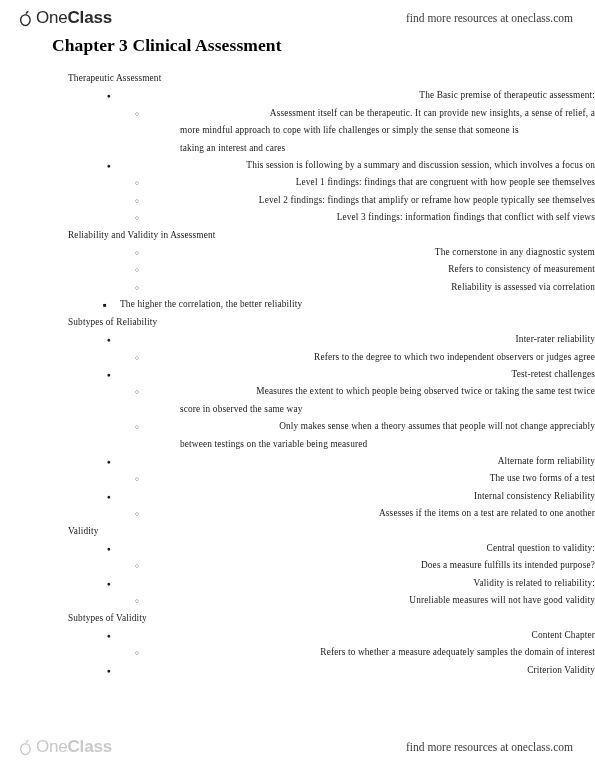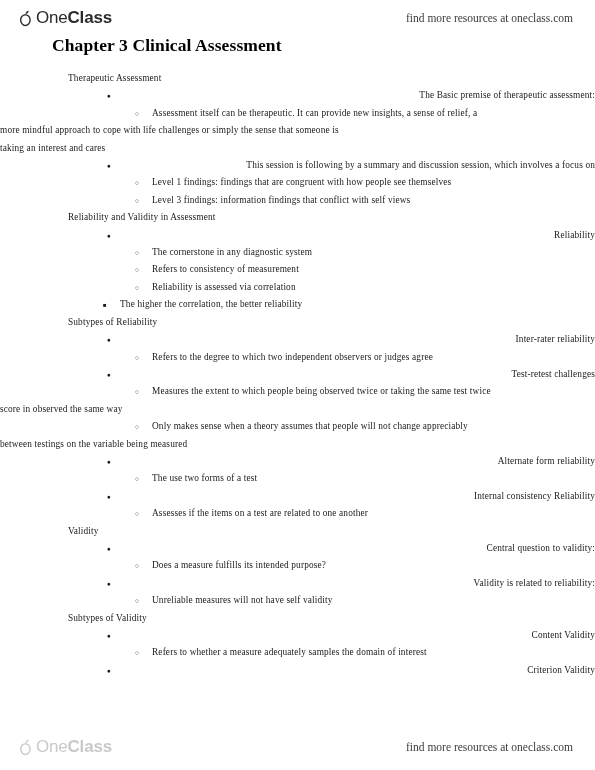--- a/index.html
+++ b/index.html
@@ -105,23 +105,23 @@
     position: relative;
     font-size: 9.3px;
     line-height: 17.4px;
     color: #1a1a1a;
     letter-spacing: 0.15px;
     white-space: pre-wrap;
   }
   
   .lvl-h  { margin-left: 68px; }           
   .lvl-1  { margin-left: 124px; text-align: right; }          
-  .lvl-2  { margin-left: 152px; }          
+  .lvl-2  { margin-left: 152px; text-align: right; }          
   .lvl-3  { margin-left: 120px; }
-  .line.wrap-2 { }
+  .line.wrap-2 { margin-left: 180px; }
 
   .bullet {
     position: absolute;
     left: -17px;
     top: 0;
     line-height: 17.4px;
     font-size: 9px;
   }
   .bullet.disc::before  { content: "\25CF"; font-size: 6.5px; }
   .bullet.circle::before{ content: "\25CB"; font-size: 6.5px; }
@@ -153,25 +153,25 @@
 
     <div class="line lvl-1"><span class="bullet disc"></span><span>The Basic premise of therapeutic assessment:</span></div>
 
     <div class="line lvl-2"><span class="bullet circle"></span><span>Assessment itself can be therapeutic. It can provide new insights, a sense of relief, a</span></div>
     <div class="line wrap-2">more mindful approach to cope with life challenges or simply the sense that someone is</div>
     <div class="line wrap-2">taking an interest and cares</div>
 
     <div class="line lvl-1"><span class="bullet disc"></span><span>This session is following by a summary and discussion session, which involves a focus on</span></div>
 
     <div class="line lvl-2"><span class="bullet circle"></span><span>Level 1 findings: findings that are congruent with how people see themselves</span></div>
+    <div class="line lvl-2"><span class="bullet circle"></span><span>Level 2 findings: findings that amplify or reframe how people typically see themselves</span></div>
     <div class="line lvl-2"><span class="bullet circle"></span><span>Level 3 findings: information findings that conflict with self views</span></div>
 
     <div class="line lvl-h">Reliability and Validity in Assessment</div>
 
-    <div class="line lvl-1"><span class="bullet disc"></span><span>Reliability</span></div>
 
     <div class="line lvl-2"><span class="bullet circle"></span><span>The cornerstone in any diagnostic system</span></div>
     <div class="line lvl-2"><span class="bullet circle"></span><span>Refers to consistency of measurement</span></div>
     <div class="line lvl-2"><span class="bullet circle"></span><span>Reliability is assessed via correlation</span></div>
 
     <div class="line lvl-3"><span class="bullet square"></span><span>The higher the correlation, the better reliability</span></div>
 
     <div class="line lvl-h">Subtypes of Reliability</div>
 
     <div class="line lvl-1"><span class="bullet disc"></span><span>Inter-rater reliability</span></div>
@@ -188,25 +188,25 @@
 
     <div class="line lvl-1"><span class="bullet disc"></span><span>Internal consistency Reliability</span></div>
     <div class="line lvl-2"><span class="bullet circle"></span><span>Assesses if the items on a test are related to one another</span></div>
 
     <div class="line lvl-h">Validity</div>
 
     <div class="line lvl-1"><span class="bullet disc"></span><span>Central question to validity:</span></div>
     <div class="line lvl-2"><span class="bullet circle"></span><span>Does a measure fulfills its intended purpose?</span></div>
 
     <div class="line lvl-1"><span class="bullet disc"></span><span>Validity is related to reliability:</span></div>
-    <div class="line lvl-2"><span class="bullet circle"></span><span>Unreliable measures will not have self validity</span></div>
+    <div class="line lvl-2"><span class="bullet circle"></span><span>Unreliable measures will not have good validity</span></div>
 
     <div class="line lvl-h">Subtypes of Validity</div>
 
-    <div class="line lvl-1"><span class="bullet disc"></span><span>Content Validity</span></div>
+    <div class="line lvl-1"><span class="bullet disc"></span><span>Content Chapter</span></div>
     <div class="line lvl-2"><span class="bullet circle"></span><span>Refers to whether a measure adequately samples the domain of interest</span></div>
 
     <div class="line lvl-1"><span class="bullet disc"></span><span>Criterion Validity</span></div>
 
   </div>
 
   <div class="footer">
     <div class="brand">
       <span class="brand-mark">
         <svg width="15" height="17" viewBox="0 0 15 17" xmlns="http://www.w3.org/2000/svg">

